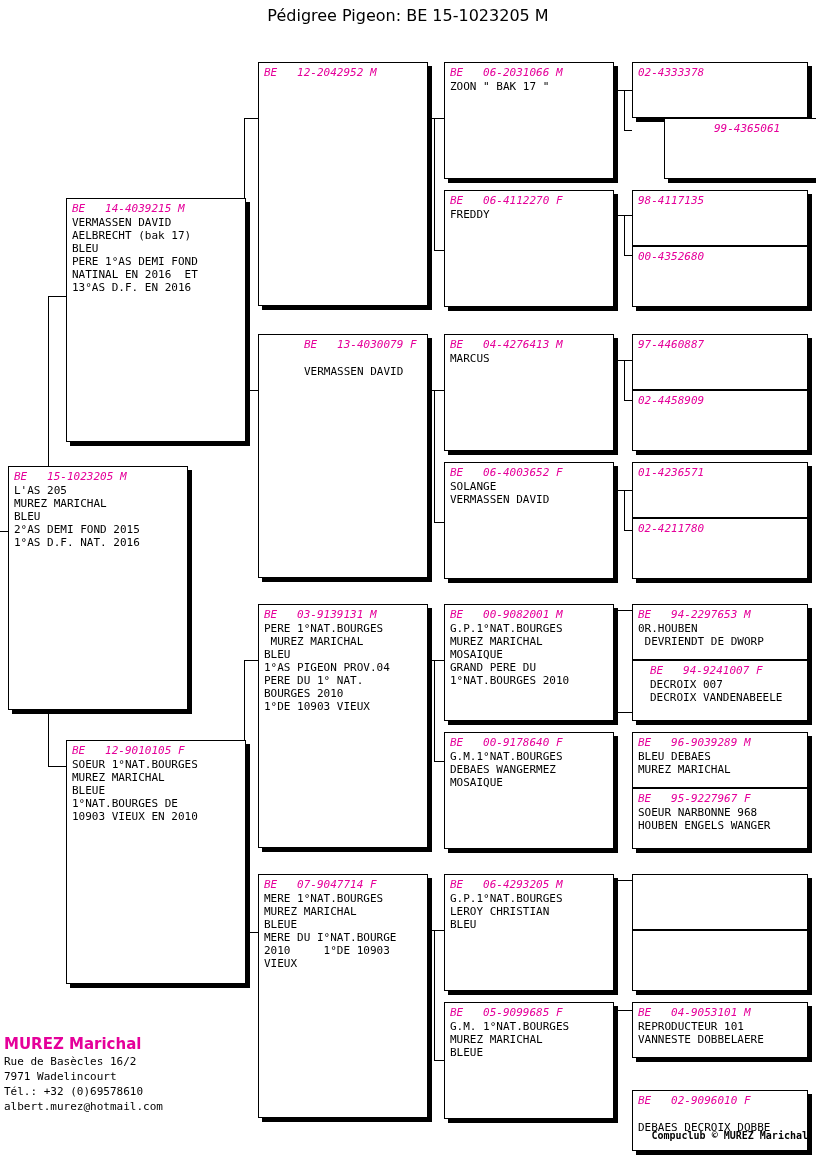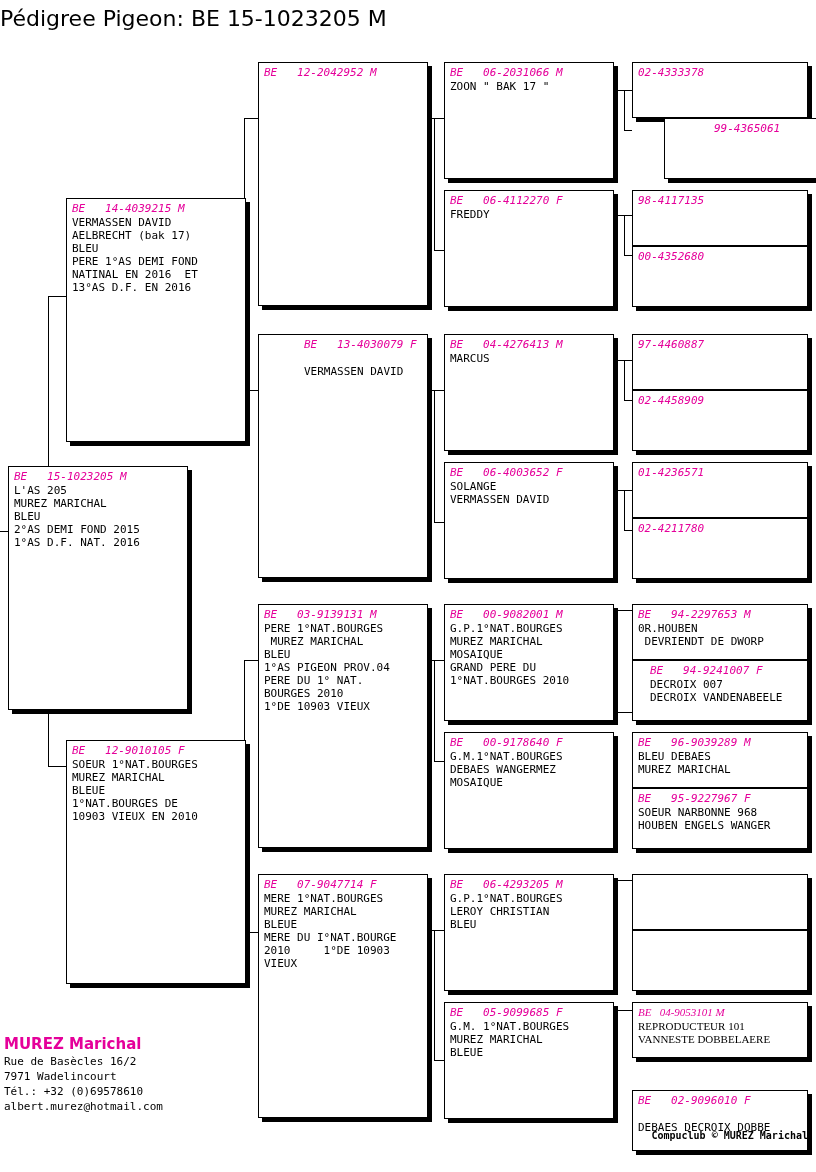--- a/index.html
+++ b/index.html
@@ -2,22 +2,22 @@
 <html><head>
 <meta charset="utf-8">
 <style>
   html,body{margin:0;padding:0;}
   body{
     width:816px;height:1172px;position:relative;background:#ffffff;
     font-family:"DejaVu Sans Mono", monospace;
     -webkit-font-smoothing:none;
   }
   .title{
-    position:absolute;left:0;top:6px;width:816px;
-    font-family:"DejaVu Sans", sans-serif;font-size:22px;color:#000;
+    position:absolute;left:0;top:6px;width:816px;text-align:center;
+    font-family:"DejaVu Sans", sans-serif;font-size:16px;color:#000;
   }
   .box{
     position:absolute;box-sizing:border-box;
     border:1px solid #000;background:#fff;
     box-shadow:4px 4px 0 0 #000;
     overflow:hidden;
   }
   .ring{ 
     color:#e5009a;font-style:italic;font-size:11px;
     white-space:pre;padding:3px 5px 0 5px;line-height:13px;
@@ -256,21 +256,21 @@
 HOUBEN ENGELS WANGER</div>
 </div>
 <div class="box" style="left:632px;top:874px;width:176px;height:56px;">
   <div class="ring"></div>
   <div class="body"></div>
 </div>
 <div class="box" style="left:632px;top:930px;width:176px;height:61px;">
   <div class="ring"></div>
   <div class="body"></div>
 </div>
-<div class="box" style="left:632px;top:1002px;width:176px;height:56px;font-family:Liberation Serif, serif;">
+<div class="box" style="left:632px;top:1002px;width:176px;height:56px;">
   <div class="ring">BE   04-9053101 M</div>
   <div class="body">REPRODUCTEUR 101
 VANNESTE DOBBELAERE</div>
 </div>
 <div class="box" style="left:632px;top:1058px;width:176px;height:61px;margin-top:32px;">
   <div class="ring">BE   02-9096010 F</div>
   <div class="body">
 DEBAES DECROIX DOBBE</div>
 </div>
 

